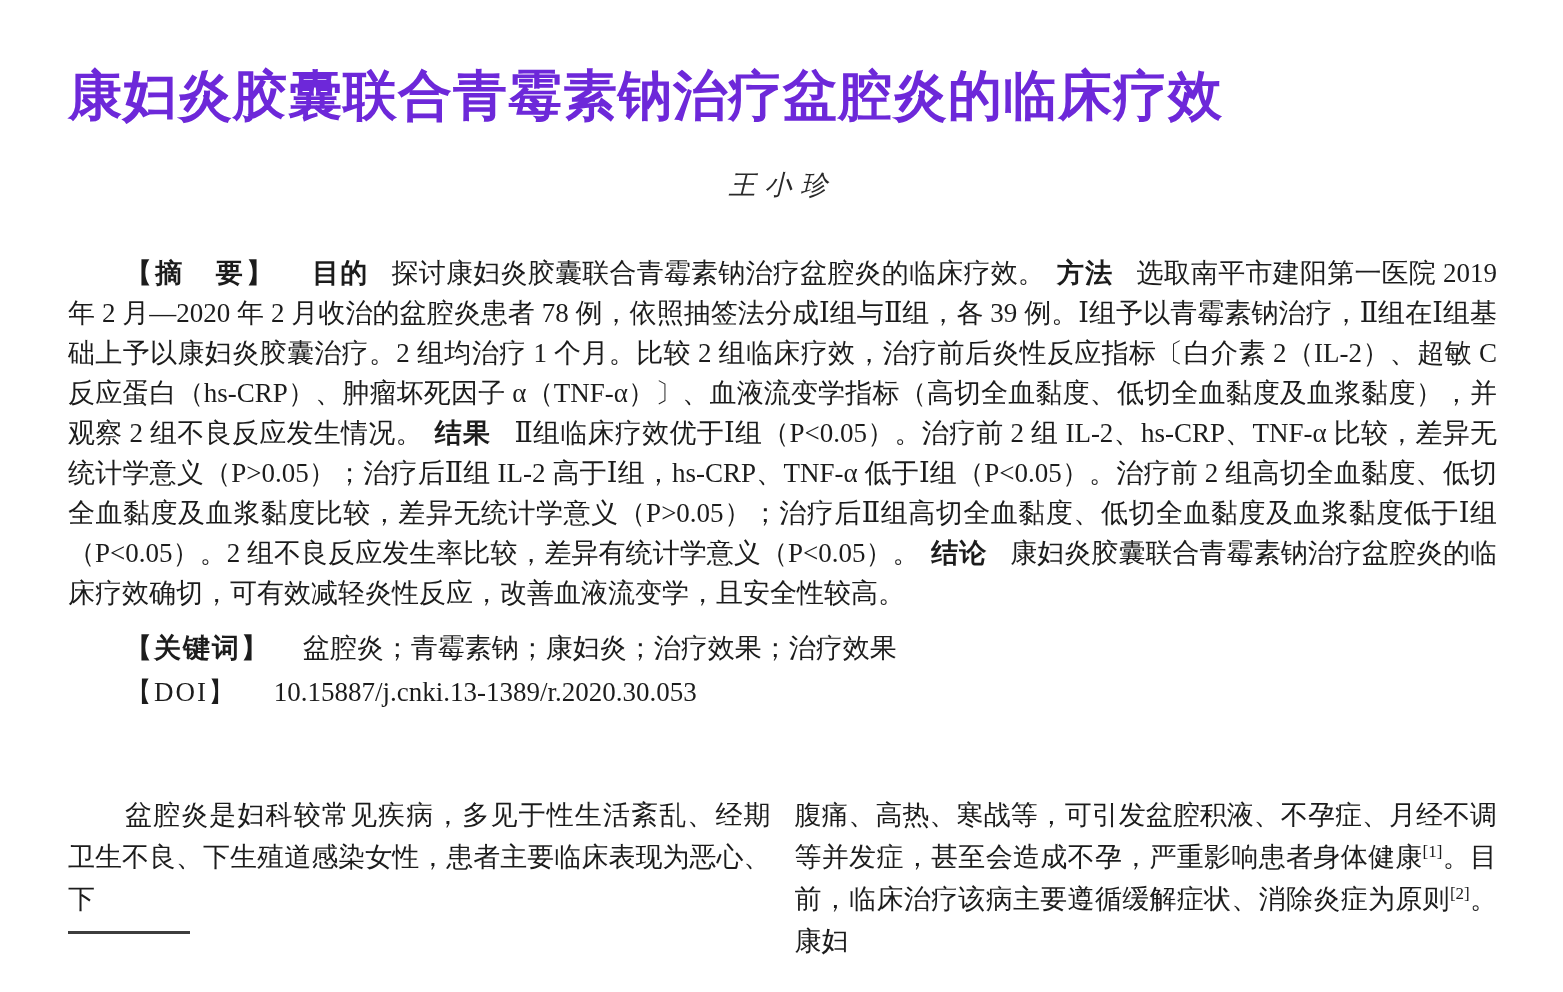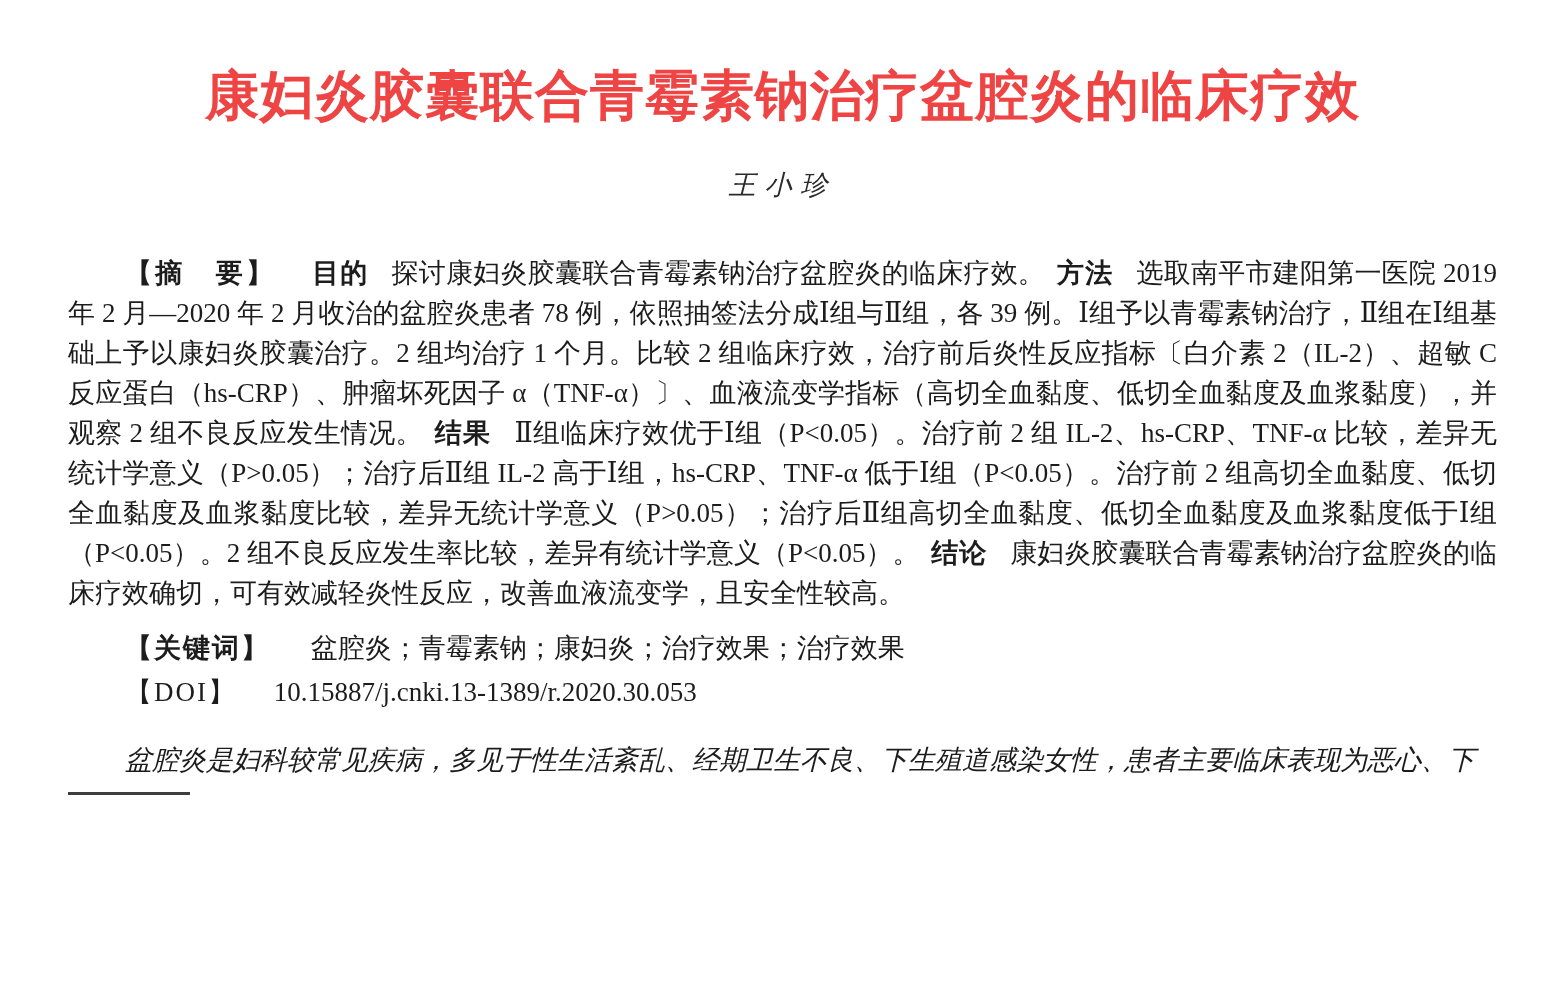--- a/index.html
+++ b/index.html
@@ -18,24 +18,23 @@
     box-sizing: border-box;
     width: 1563px;
     height: 992px;
     padding: 46px 66px 0 68px;
   }
   .title {
     margin: 18px 0 0 0;
     font-size: 54px;
     font-weight: 600;
     letter-spacing: 1px;
-    color: #ef4444;
+    color: #6d28d9;
     line-height: 1.2;
     white-space: nowrap;
-    text-align: center;
   }
   .author {
     margin-top: 38px;
     font-size: 27px;
     font-style: italic;
     letter-spacing: 9px;
     color: #2a2a2a;
     text-align: center;
   }
   .abstract {
@@ -52,33 +51,32 @@
     font-style: normal;
   }
   .abs-label { letter-spacing: 3px; margin-right: 24px; }
   .sec-h { margin: 11px 16px 0 5px; letter-spacing: 1px; }
   .kw-line {
     margin: 14px 0 0 0;
     font-size: 27px;
     line-height: 42px;
     text-indent: 57px;
   }
-  .kw-label { letter-spacing: 2px; margin-right: 34px; }
+  .kw-label { letter-spacing: 2px; margin-right: 26px; }
   .doi-line {
     margin: 2px 0 0 0;
     font-size: 27px;
     line-height: 42px;
     text-indent: 57px;
   }
   .doi-label { margin-right: 30px; letter-spacing: 2px; margin-top: 40px; }
   .columns {
     display: flex;
     gap: 24px;
-    margin-top: 26px;
-    font-style: italic;
+    margin-top: 81px;
   }
   .col {
     flex: 1 1 0;
     font-size: 27px;
     line-height: 42px;
     text-align: justify;
   }
   .body-p { margin: 0; }
   .indent { text-indent: 57px; }
   sup.ref {
@@ -132,16 +130,19 @@
     <span>10.15887/j.cnki.13-1389/r.2020.30.053</span>
   </p>
 
   <div class="columns">
 
     <div class="col">
       <p class="body-p indent">盆腔炎是妇科较常见疾病，多见于性生活紊乱、经期卫生不良、下生殖道感染女性，患者主要临床表现为恶心、下</p>
       <div class="footnote-rule"></div>
     </div>
 
+    <div class="col">
+      <p class="body-p"><span>腹痛、高热、寒战等，可引发盆腔积液、不孕症、月经不调等并发症，甚至会造成不孕，严重影响患者身体健康</span><sup class="ref">[1]</sup><span>。目前，临床治疗该病主要遵循缓解症状、消除炎症为原则</span><sup class="ref">[2]</sup><span>。康妇</span></p>
+    </div>
 
   </div>
 
 </div>
 
 </body></html>

